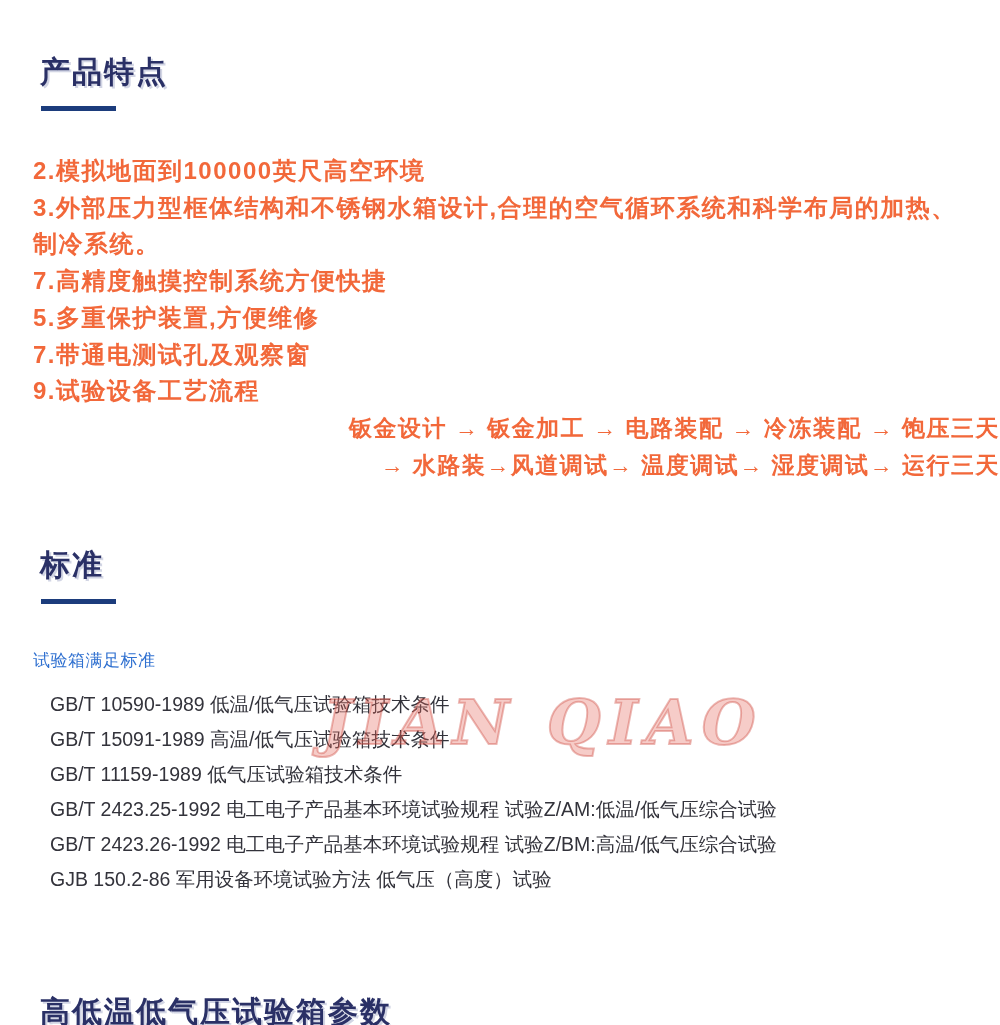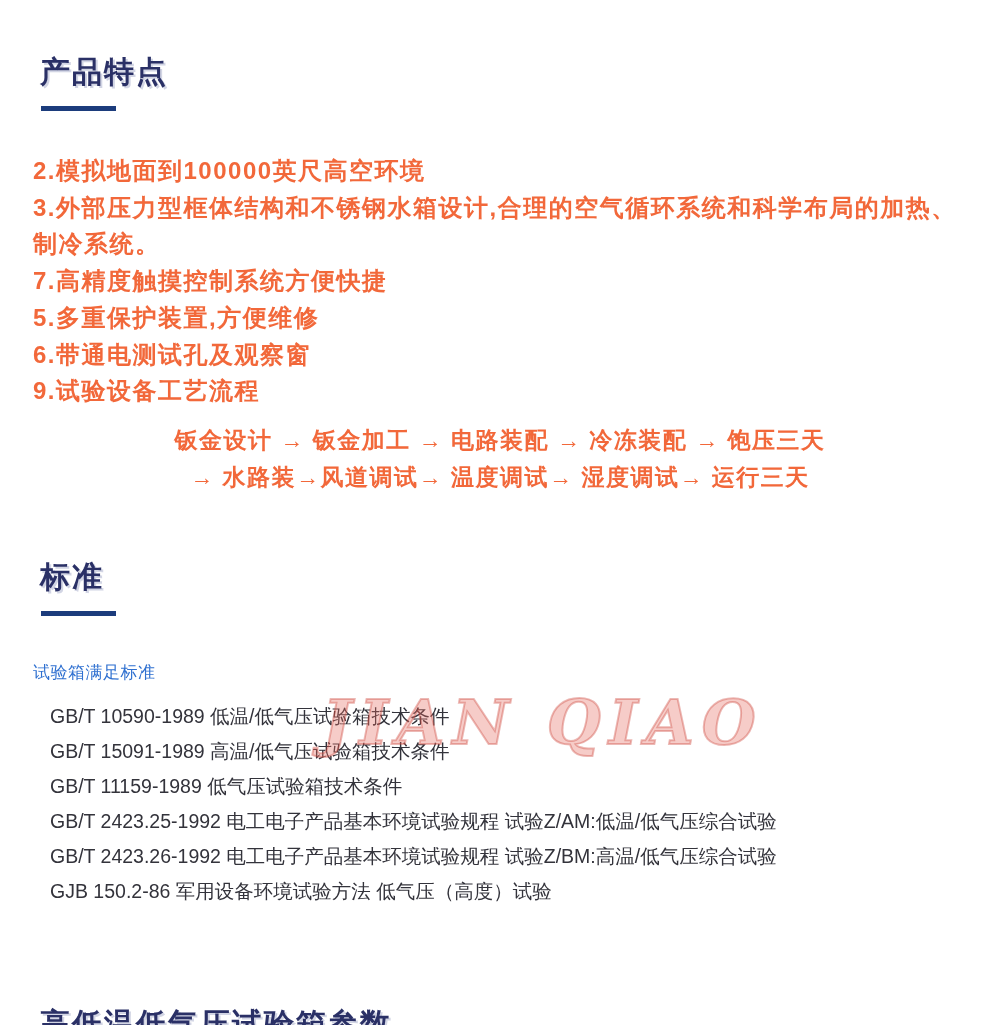--- a/index.html
+++ b/index.html
@@ -30,21 +30,21 @@
   .features { padding-top: 52px; }
   .feature-list {
     margin: 42px 38px 0 33px;
     color: #f2683a;
     font-size: 24px;
     font-weight: 700;
     letter-spacing: 1.5px;
     line-height: 36.7px;
   }
   .feature-list p { margin: 0; }
-  .flow { margin-top: 12px; text-align: center; }
+  .flow { margin-top: 0; text-align: right; }
   .flow p {
     color: #f2683a;
     font-size: 23px;
     font-weight: 700;
     letter-spacing: 1.5px;
     line-height: 36.7px;
   }
   
   .standards { margin-top: 62px; }
   .std-subtitle {
@@ -87,21 +87,21 @@
 <div class="page">
 
   <section class="features">
     <h2 class="sec-title">产品特点</h2>
     <div class="rule"></div>
     <div class="feature-list">
       <p>2.模拟地面到100000英尺高空环境</p>
       <p>3.外部压力型框体结构和不锈钢水箱设计,合理的空气循环系统和科学布局的加热、制冷系统。</p>
       <p>7.高精度触摸控制系统方便快捷</p>
       <p>5.多重保护装置,方便维修</p>
-      <p>6.带通电测试孔及观察窗</p>
+      <p>7.带通电测试孔及观察窗</p>
       <p>9.试验设备工艺流程</p>
     </div>
     <div class="flow">
       <p>钣金设计 → 钣金加工 → 电路装配 → 冷冻装配 → 饱压三天</p>
       <p>→ 水路装→风道调试→ 温度调试→ 湿度调试→ 运行三天</p>
     </div>
   </section>
 
   <section class="standards">
     <h2 class="sec-title">标准</h2>

